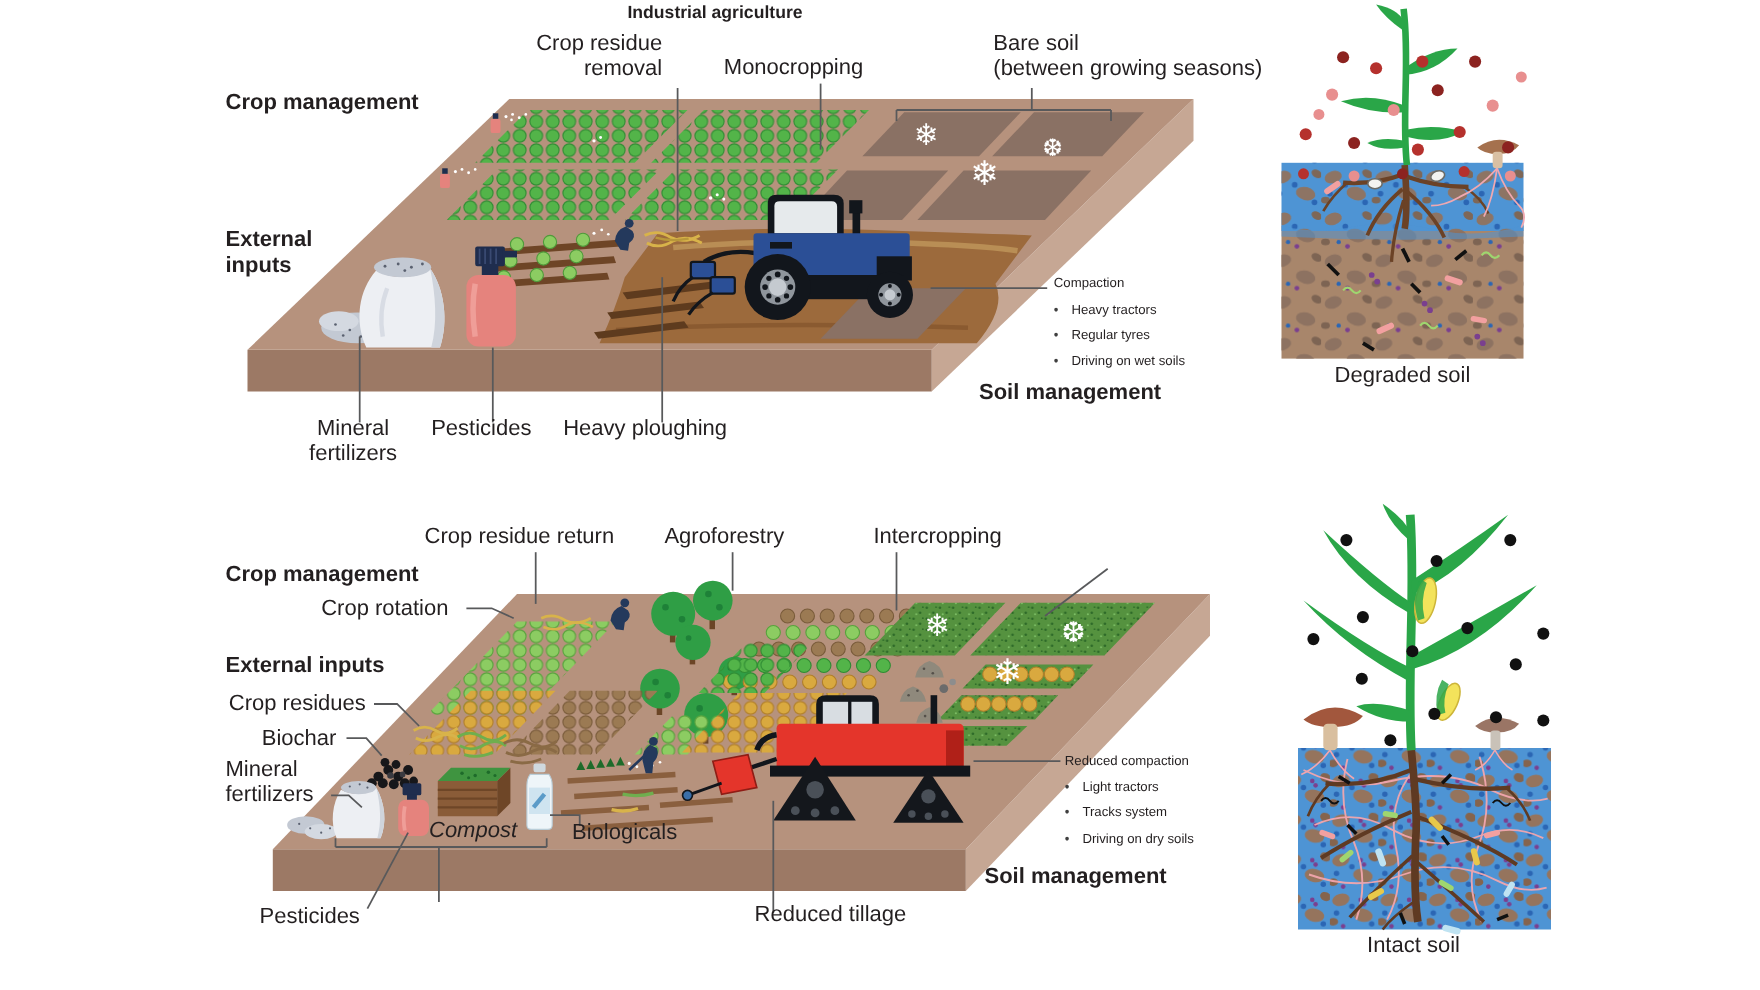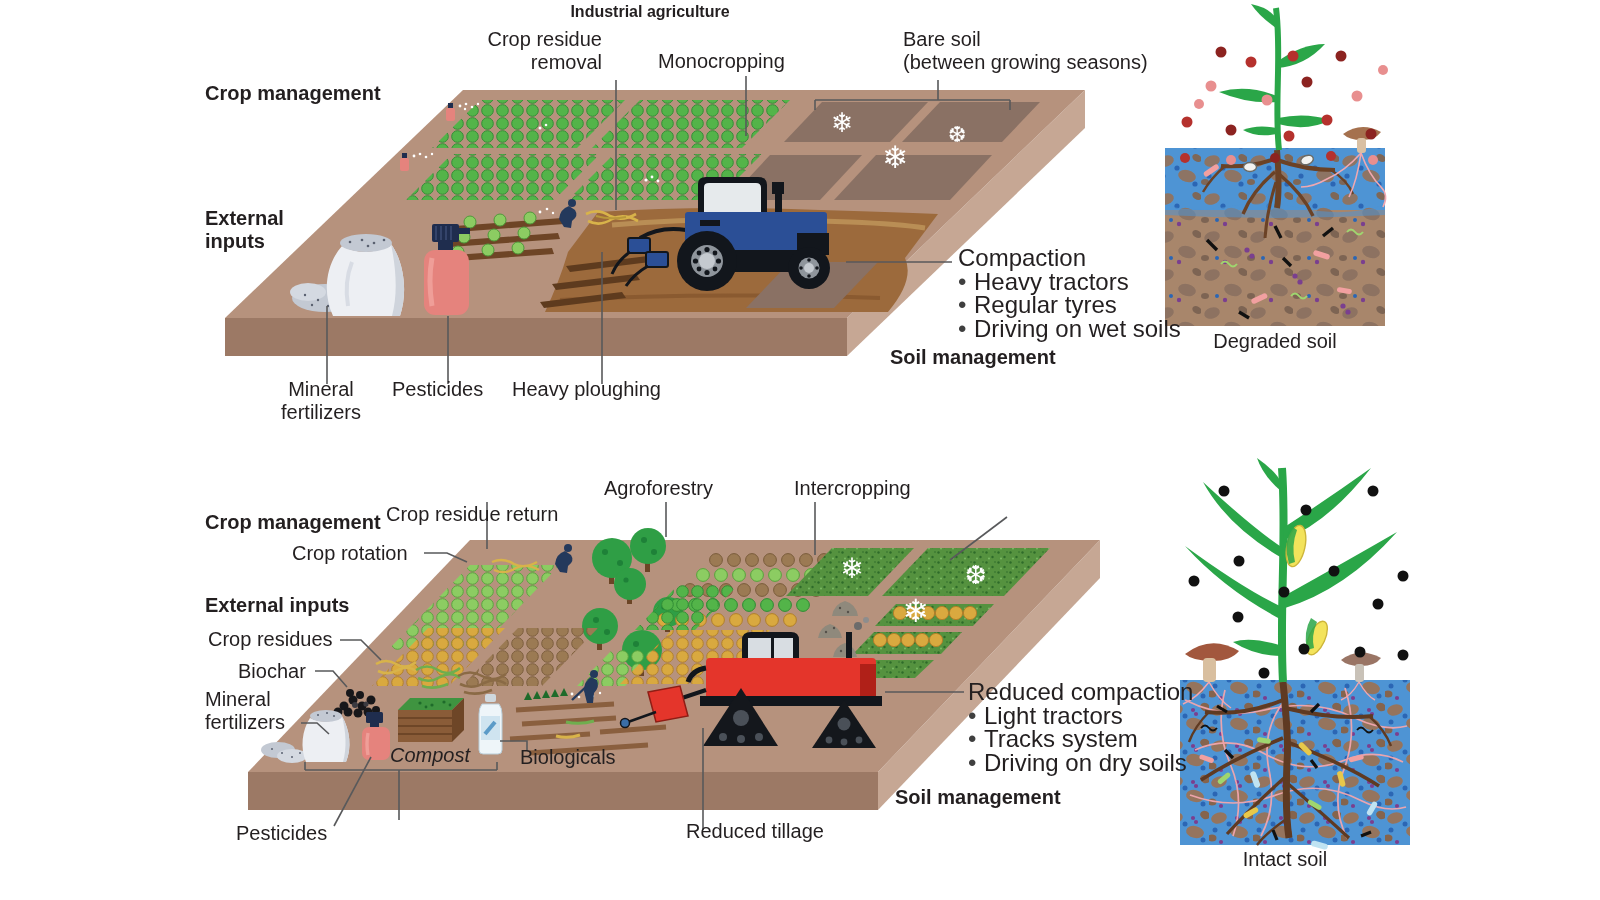--- a/index.html
+++ b/index.html
@@ -4,21 +4,21 @@
 <style>
   html,body{margin:0;padding:0;background:#ffffff;}
   #stage{position:relative;width:1600px;height:900px;background:#ffffff;overflow:hidden;
          font-family:"Liberation Sans",sans-serif;color:#231f20;}
   #scene{position:absolute;left:0;top:0;}
   .lbl{position:absolute;font-size:20px;line-height:23px;color:#231f20;white-space:pre-line;}
   .b{font-weight:700;}
   .c{text-align:center;}
   .r{text-align:right;}
   .t{font-size:16px;}
-  .bul{position:absolute;font-size:24px;line-height:23.5px;color:#231f20;}
+  .bul{position:absolute;font-size:12px;line-height:23.5px;color:#231f20;}
   .bi{display:flex;}
   .bi .dot{width:16px;color:#3f3f3f;}
   .snow{font-family:"DejaVu Sans",sans-serif;}
 </style>
 </head>
 <body>
 
 <div id="stage">
 
 <svg id="scene" width="1600" height="900" viewBox="0 0 1600 900">
@@ -787,21 +787,21 @@
         <span>Regular tyres</span>
       </div>
   <div class="bi">
         <span class="dot">•</span>
         <span>Driving on wet soils</span>
       </div>
 </div>
 <div class="lbl b" style="left:890px;top:346px;">Soil management</div>
 <div class="lbl c" style="left:1195px;top:330px;width:160px;">Degraded soil</div>
 
-<div class="lbl" style="left:386px;top:503px;text-align:right;">Crop residue return</div>
+<div class="lbl" style="left:386px;top:477px;text-align:right;">Crop residue return</div>
 <div class="lbl" style="left:604px;top:477px;">Agroforestry</div>
 <div class="lbl" style="left:753px;top:477px;margin-left:41px;">Intercropping</div>
 <div class="lbl b" style="left:205px;top:511px;">Crop management</div>
 <div class="lbl" style="left:292px;top:542px;">Crop rotation</div>
 <div class="lbl b" style="left:205px;top:594px;">External inputs</div>
 <div class="lbl" style="left:208px;top:628px;">Crop residues</div>
 <div class="lbl" style="left:238px;top:660px;">Biochar</div>
 <div class="lbl" style="left:205px;top:688px;">Mineral
 fertilizers</div>
 <div class="lbl" style="left:390px;top:744px;font-style:italic;">Compost</div>

